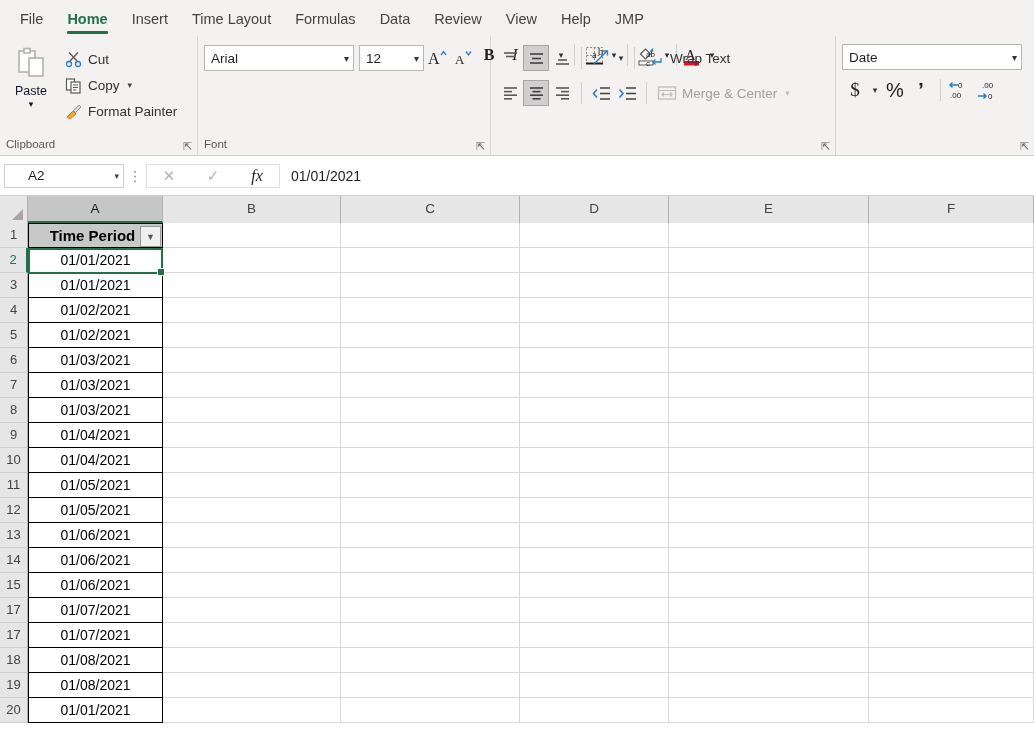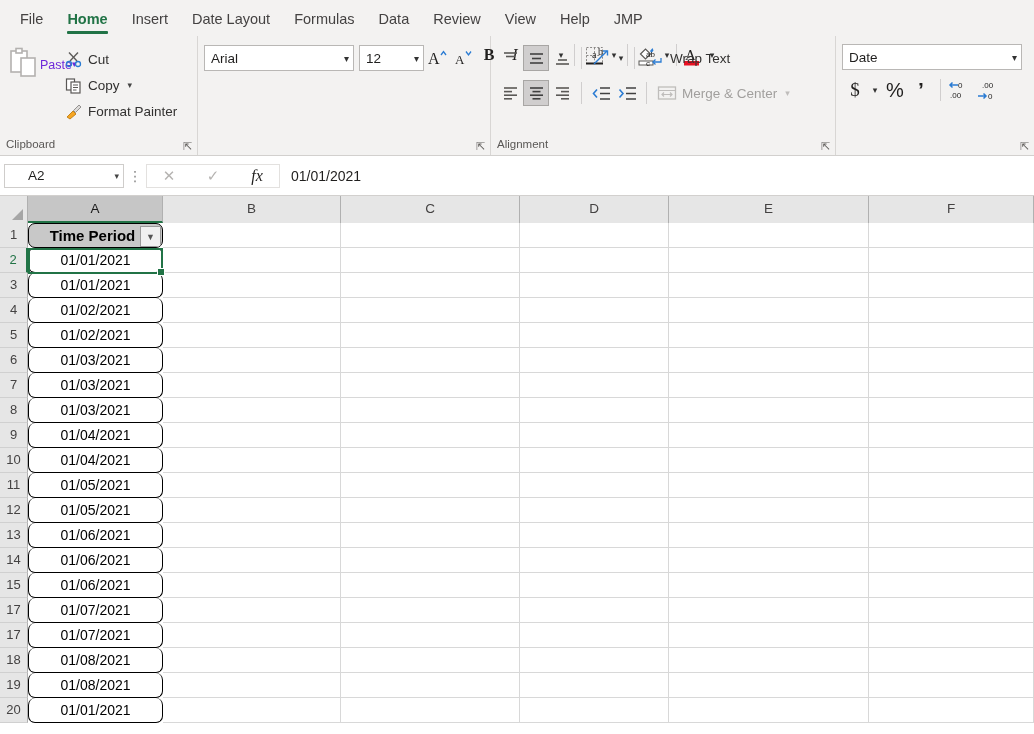--- a/index.html
+++ b/index.html
@@ -78,23 +78,24 @@
     color: #605e5c;
     line-height: 12px;
     cursor: pointer;
   }
 
   
   .g-clipboard { width: 198px; }
   .paste-btn {
     width: 50px;
     display: flex;
+    flex-direction: column;
     align-items: center;
     padding-top: 6px;
-    color: #6d28d9;
+    color: #0f172a;
     cursor: default;
   }
   .paste-label { font-size: 12.5px; margin-top: 4px; }
   .paste-caret { font-size: 9px; margin-top: 1px; }
   .clip-list { display: flex; flex-direction: column; padding-top: 6px; margin-left: 6px; }
   .clip-item {
     display: flex; align-items: center;
     height: 26px; font-size: 13.5px; color: #323130;
     cursor: pointer; padding-right: 4px;
   }
@@ -247,21 +248,20 @@
     display: flex; align-items: center; justify-content: center;
     overflow: hidden;
     cursor: cell;
     background: #fff;
   }
   .cell.tbl {
     border-right: 1px solid #000;
     border-bottom: 1px solid #000;
     border-left: 1px solid #000;
     color: #000;
-    border-radius: 7px;
   }
   .cell.tblhead {
     background: #c8c8c8;
     font-weight: bold;
     border: 1px solid #000;
     justify-content: center;
     position: relative;
   }
   .filter-btn {
     position: absolute;
@@ -300,21 +300,21 @@
 
   svg { display: block; }
 </style>
 </head>
 <body>
 
 <div class="tabbar">
     <div class="tab">File</div>
     <div class="tab active">Home</div>
     <div class="tab">Insert</div>
-    <div class="tab">Date Layout</div>
+    <div class="tab">Time Layout</div>
     <div class="tab">Formulas</div>
     <div class="tab">Data</div>
     <div class="tab">Review</div>
     <div class="tab">View</div>
     <div class="tab">Help</div>
     <div class="tab">JMP</div>
   </div>
 
 <div class="ribbon">
 
@@ -428,20 +428,21 @@
         <div class="vsep" style="margin:0 2px;"></div>
         <div class="btn">
           <svg width="20" height="21" viewBox="0 0 20 21">
             <text x="3" y="15" font-family="Liberation Serif, serif" font-size="15" fill="#201f1e">A</text>
             <rect x="2" y="16" width="15" height="4.5" fill="#e81123"></rect>
           </svg>
         </div>
         <div class="caret-btn">▾</div>
       </div>
     </div>
+    <div class="rgroup-label">Font</div>
     <div class="dlg-launcher">⇱</div>
   </div>
 
   <div class="rgroup g-align">
     <div class="rgroup-body" style="flex-direction:column;">
       <div class="al-row r1">
         <div class="btn">
           <svg width="19" height="19" viewBox="0 0 19 19">
               <g stroke="#5a5856" stroke-width="1.6">
                 <line x1="3" y1="4" x2="16" y2="4"></line>
@@ -548,21 +549,20 @@
               <rect x="1.5" y="3" width="17" height="12" fill="none" stroke="#bfbdbb" stroke-width="1.3"></rect>
               <line x1="1.5" y1="6.5" x2="18.5" y2="6.5" stroke="#bfbdbb" stroke-width="1"></line>
               <path d="M5 10.5 L15 10.5 M7 8.5 L5 10.5 L7 12.5 M13 8.5 L15 10.5 L13 12.5" fill="none" stroke="#bfbdbb" stroke-width="1.2"></path>
             </svg>
           </span>
           <span>Merge &amp; Center</span>
           <span class="mini-caret" style="color:#bfbdbb;">▾</span>
         </div>
       </div>
     </div>
-    <div class="rgroup-label">Alignment</div>
     <div class="dlg-launcher">⇱</div>
   </div>
 
   <div class="rgroup g-number">
     <div class="rgroup-body" style="flex-direction:column;">
       <div class="combo num-combo">
         <span class="cv">Date</span>
         <span class="cc">▾</span>
       </div>
       <div class="num-row">

